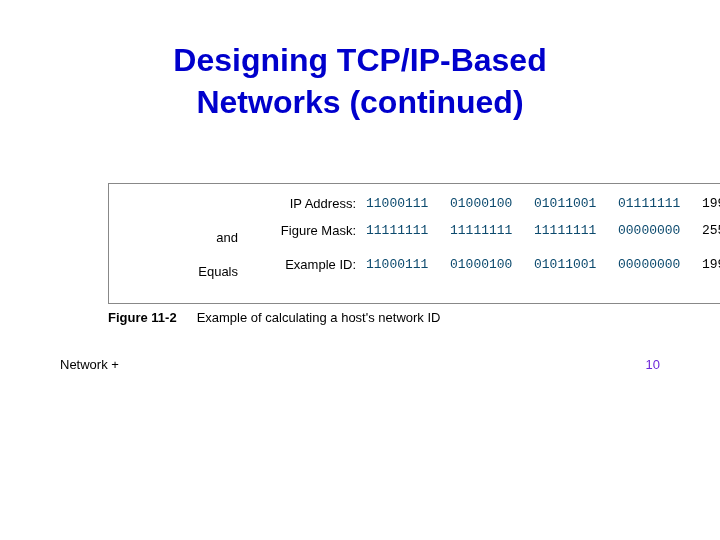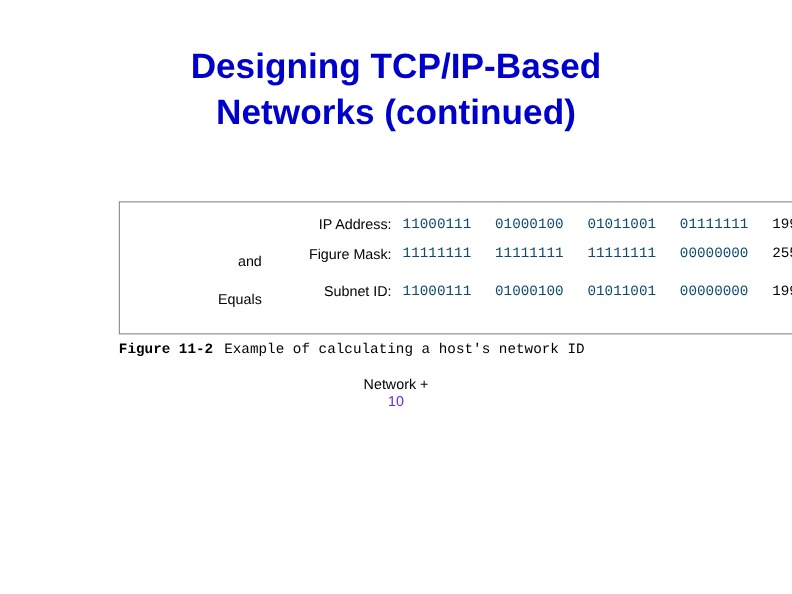--- a/index.html
+++ b/index.html
@@ -85,41 +85,40 @@
 
     .val-decimal {
       width: 90px;
       font-family: 'Courier New', Courier, monospace;
       font-size: 13px;
       color: #000;
     }
 
     .figure-caption {
       margin-top: 6px;
-      font-family: Liberation Mono, monospace;
+      font-family: Liberation Sans, sans-serif;
       font-size: 13px;
       color: #000;
       display: flex;
       align-items: center;
-      gap: 10px;
+      gap: 20px;
     }
 
     .figure-caption .fig-label {
       font-weight: bold;
     }
 
     .footer {
       position: absolute;
       bottom: 20px;
       left: 60px;
       right: 60px;
       display: flex;
       justify-content: space-between;
       align-items: center;
-      flex-direction: column;
     }
 
     .footer-left {
       font-family: Arial, sans-serif;
       font-size: 13px;
       color: #000;
     }
 
     .footer-right {
       font-family: Arial, sans-serif;
@@ -166,21 +165,21 @@
             <span class="val">11111111</span>
             <span class="val">11111111</span>
             <span class="val">11111111</span>
             <span class="val">00000000</span>
             <span class="val-decimal">255.255.255.0</span>
           </div>
         </div>
 
         <div class="figure-row">
           <span class="row-label">Equals</span>
-          <span class="row-key">Subnet ID:</span>
+          <span class="row-key">Example ID:</span>
           <div class="row-values">
             <span class="val">11000111</span>
             <span class="val">01000100</span>
             <span class="val">01011001</span>
             <span class="val">00000000</span>
             <span class="val-decimal">199.34.89.0</span>
           </div>
         </div>
 
       </div>

